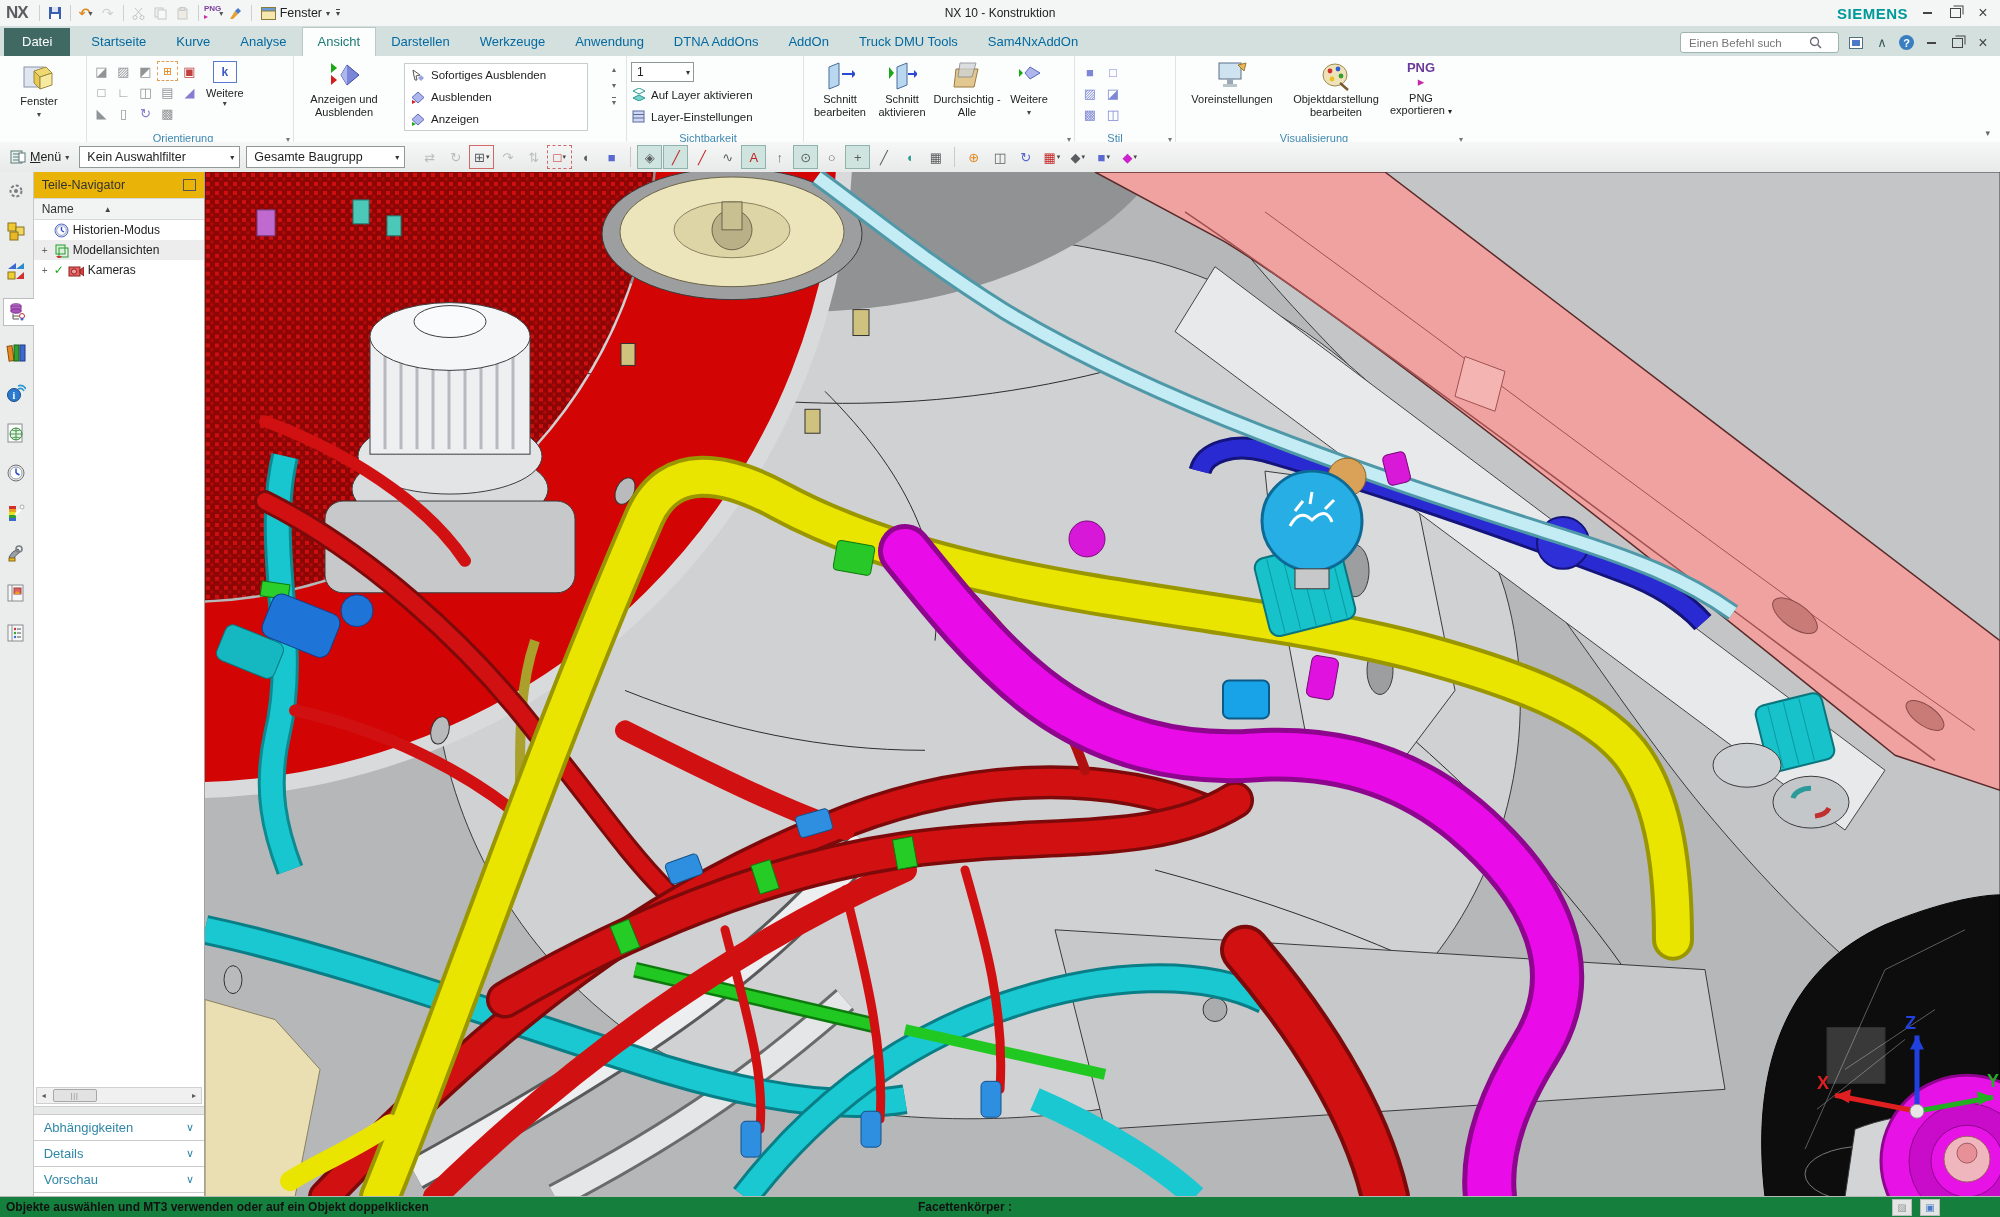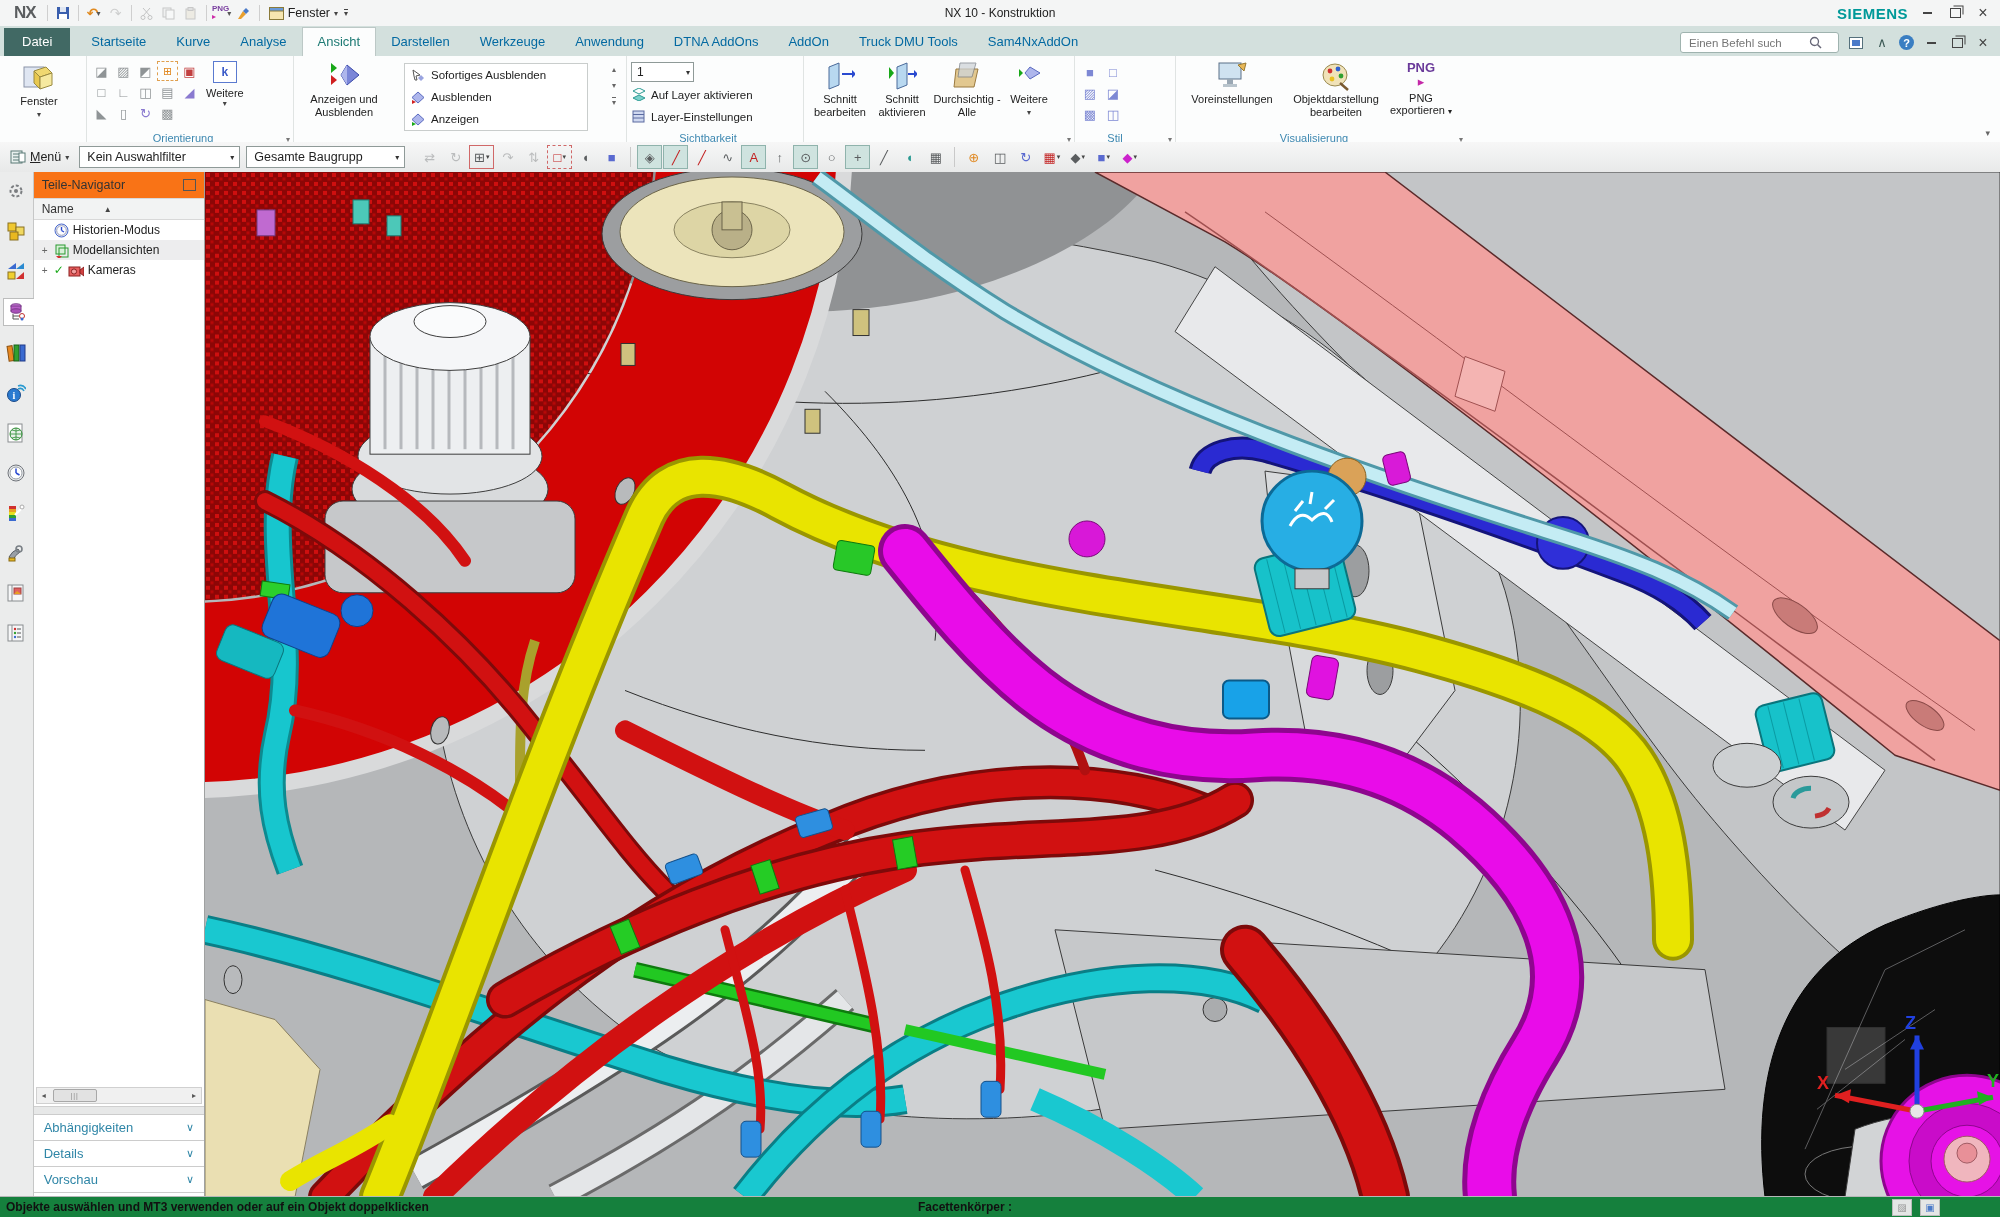--- a/index.html
+++ b/index.html
@@ -2,21 +2,21 @@
 <html><head>
 <meta charset="utf-8">
 <style>
   html,body{margin:0;padding:0;}
   body{width:2000px;height:1217px;position:relative;overflow:hidden;
        font-family:"Liberation Sans","DejaVu Sans",sans-serif;background:#b7b9bb;
        -webkit-font-smoothing:antialiased;}
   
   .titlebar{position:absolute;left:0;top:0;width:2000px;height:26px;background:#f4f5f5;
             border-bottom:1px solid #dfe1e1;display:flex;align-items:center;}
-  .qat{display:flex;align-items:center;gap:2px;padding-left:14px;}
+  .qat{display:flex;align-items:center;gap:2px;padding-left:6px;}
   .nxlogo{font-weight:bold;font-size:17px;color:#5a5d5f;letter-spacing:-1px;margin-right:6px;}
   .qsep{width:1px;height:16px;background:#cfcfcf;margin:0 3px;}
   .qi{width:20px;height:20px;display:flex;align-items:center;justify-content:center;font-size:14px;}
   .qi.dis{opacity:.35;}
   .qi .car{font-size:8px;color:#555;margin-left:-2px;}
   .undo{color:#e08a20;font-weight:bold;}
   .redo{color:#888;}
   .pngmini{font-size:8px;font-weight:bold;color:#7a3fa0;line-height:1;}
   .pngmini .arr{color:#cc28a8;}
   .fenster-btn{display:flex;align-items:center;gap:4px;font-size:12.5px;color:#222;padding:0 4px;}
@@ -93,21 +93,21 @@
   .tbi.mag .g{color:#cc22cc;}
   .tbi.teal .g{color:#2a9a92;}
   .tbi.reddash{border:1px dashed #d06868;}
   .tsep{width:1px;height:20px;background:#c9c9c9;margin:0 5px;}
   
   .main{position:absolute;left:0;top:172px;width:2000px;height:1025px;display:flex;}
   .resourcebar{width:33px;background:#ebecec;border-right:1px solid #c6c7c7;display:flex;flex-direction:column;align-items:center;padding-top:6px;gap:14px;}
   .rbi{width:26px;height:26px;display:flex;align-items:center;justify-content:center;}
   .rbi.sel{background:#fff;border:1px solid #bcbdbd;border-right:none;width:30px;margin-right:-5px;}
   .navpanel{width:172px;background:#fff;border-right:1px solid #9fa1a1;display:flex;flex-direction:column;}
-  .navhead{height:26px;display:flex;align-items:center;justify-content:space-between;padding:0 8px;font-size:12.5px;color:#333;background:#f97316;}
+  .navhead{height:26px;display:flex;align-items:center;justify-content:space-between;padding:0 8px;font-size:12.5px;color:#333;background:#eab308;}
   .navsq{width:11px;height:10px;border:1.5px solid #555;}
   .colhead{height:20px;background:#f2f3f3;border-top:1px solid #d8d8d8;border-bottom:1px solid #d8d8d8;
            display:flex;align-items:center;font-size:12px;color:#333;padding-left:8px;gap:30px;}
   .sortarr{font-size:8px;color:#444;}
   .tree{flex:0 0 auto;}
   .trow2{height:20px;display:flex;align-items:center;font-size:12px;color:#222;gap:4px;padding-left:6px;}
   .trow2.shade{background:#ededee;}
   .expander{width:10px;font-size:10px;color:#666;text-align:center;}
   .treefill{flex:1;}
   .hscroll{height:15px;margin:0 2px;background:#f0f0f0;border:1px solid #d0d0d0;display:flex;align-items:center;}

